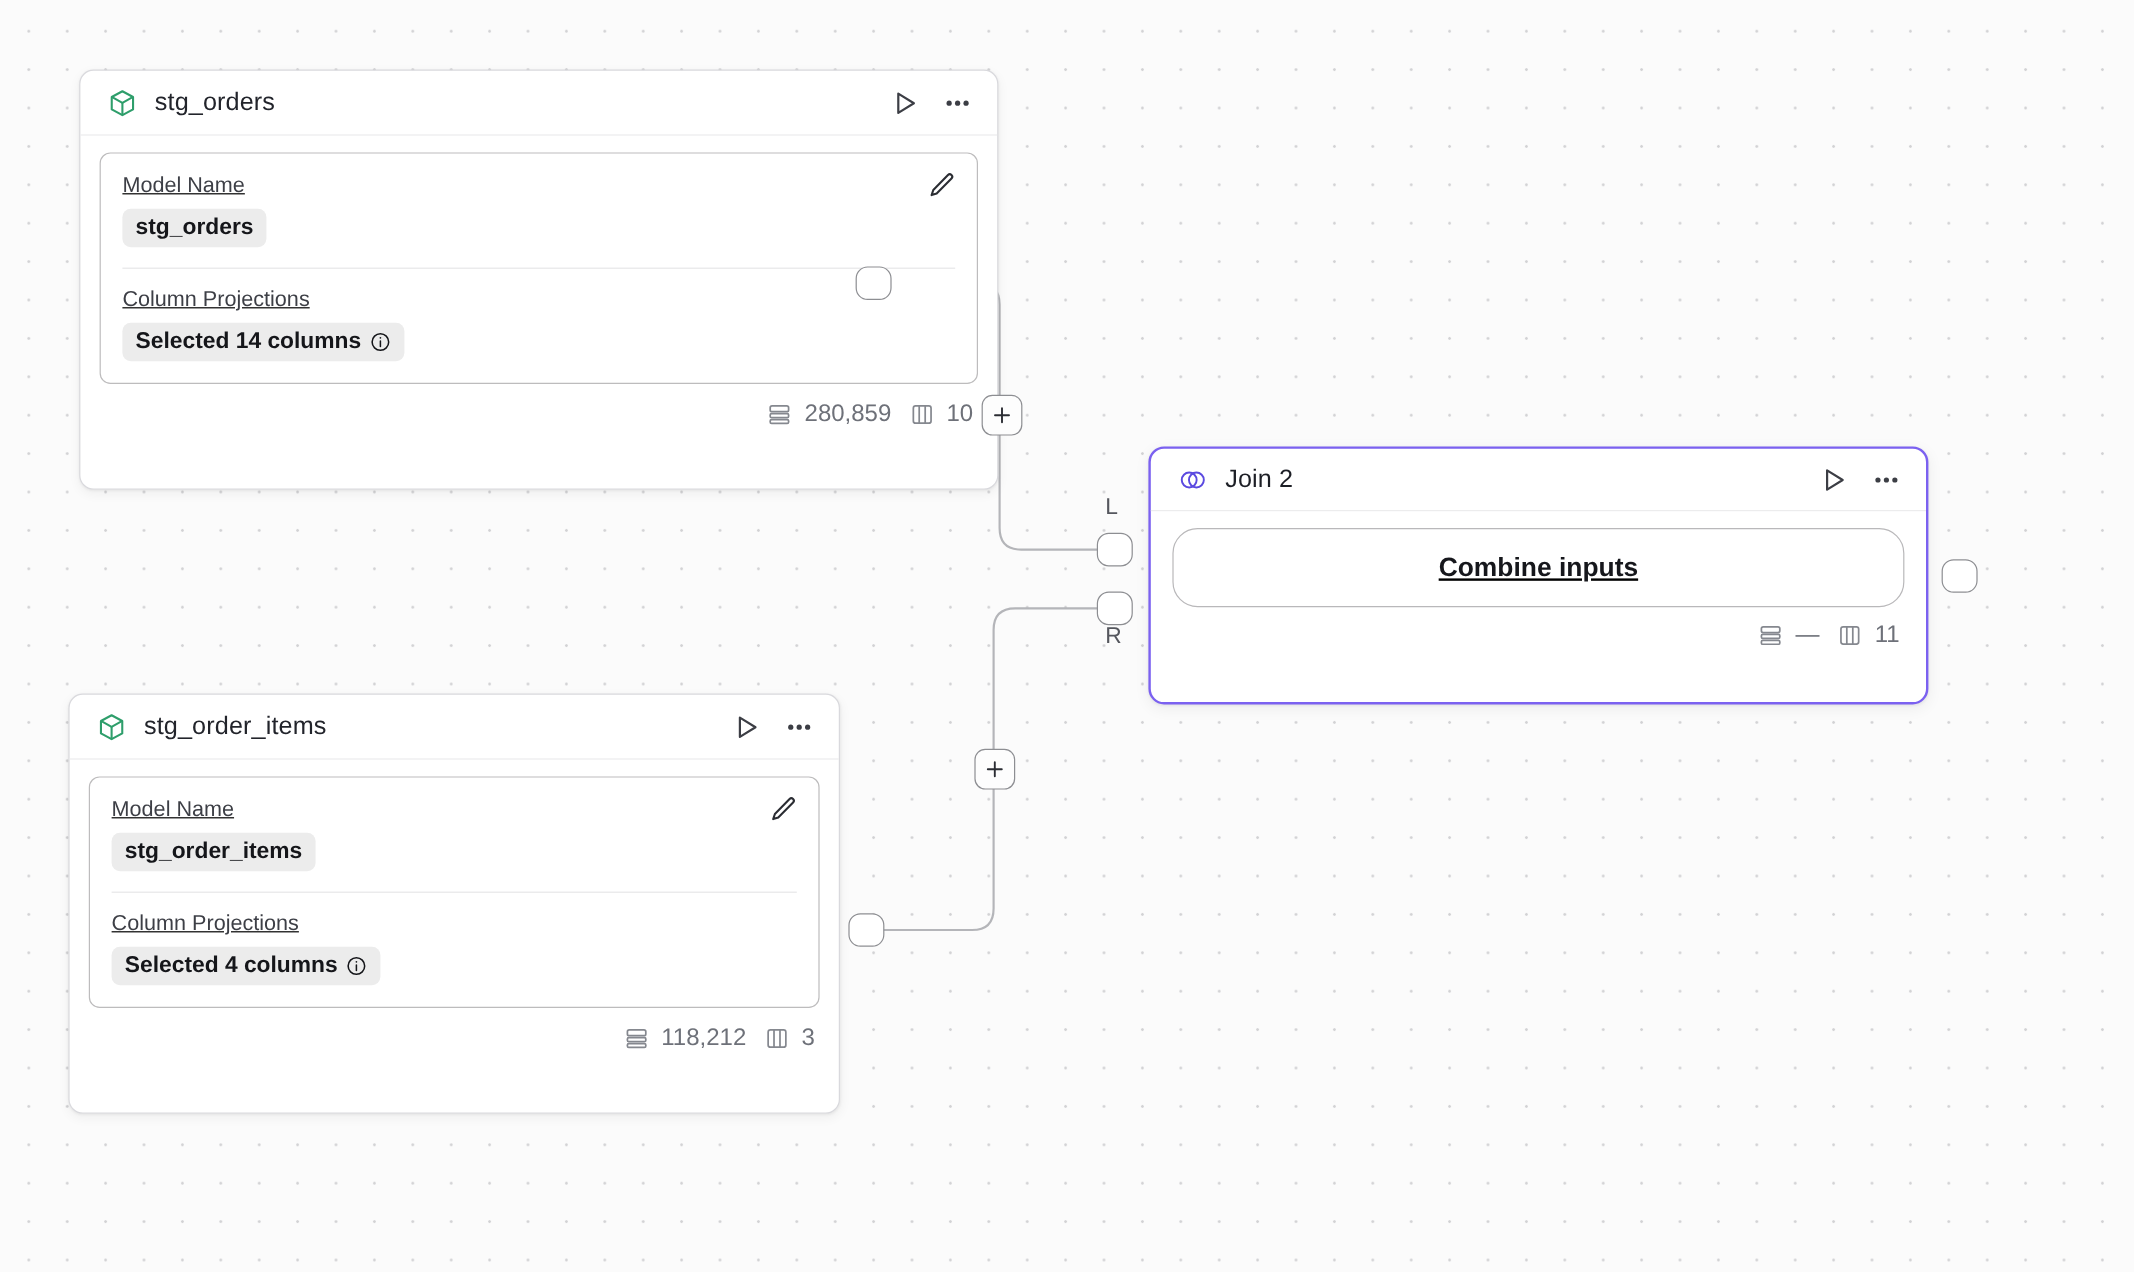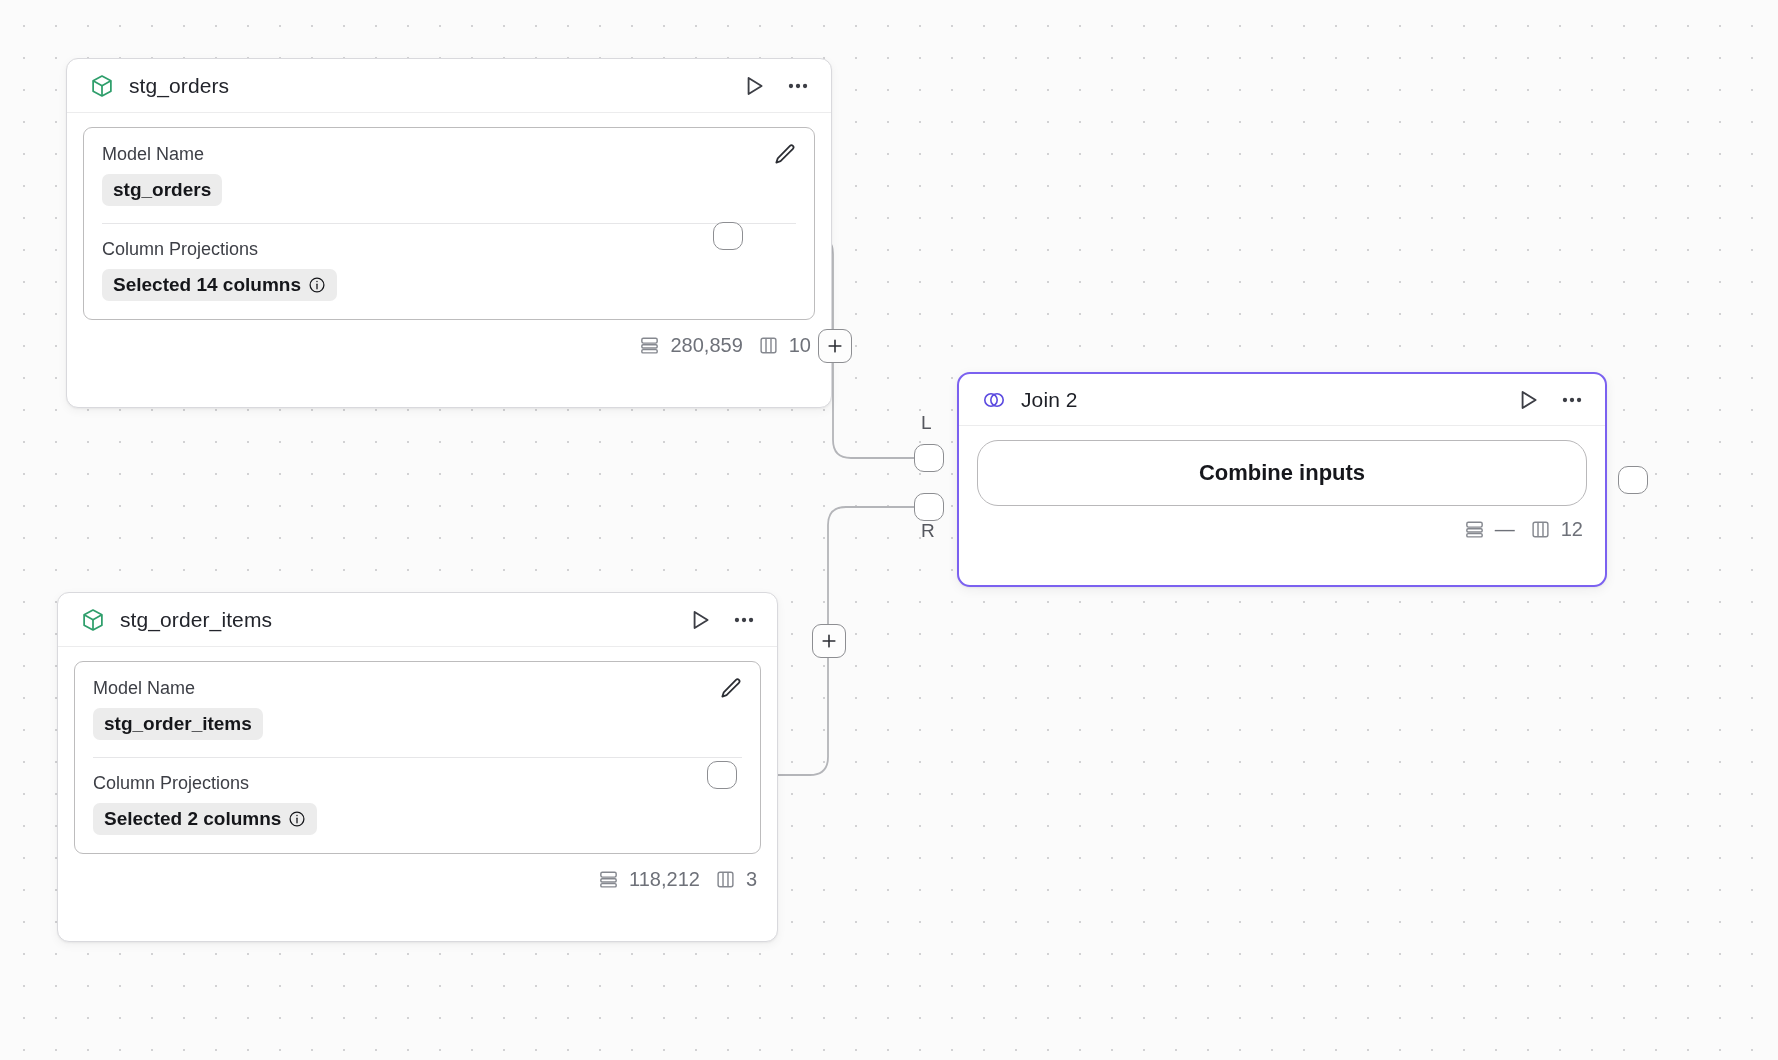--- a/index.html
+++ b/index.html
@@ -40,21 +40,21 @@
     font-size: 21px;
     color: #22242b;
     letter-spacing: .1px;
     flex: 1;
     white-space: nowrap;
   }
   .hdr-actions { display: flex; align-items: center; gap: 18px; }
   .ico { display: inline-flex; align-items: center; justify-content: center; }
   .ico svg { display: block; }
 
-  .node-body { padding: 14px 16px 0 16px; }
+  .node-body { padding: 14px 16px 0 16px; text-decoration: underline; }
   .panel {
     border: 1px solid #bdbcbd;
     border-radius: 9px;
     padding: 16px 18px 18px 18px;
     position: relative;
     background: #fff;
   }
   .field-label {
     font-size: 18px;
     color: #3d3f46;
@@ -215,21 +215,21 @@
           <svg width="23" height="23" viewBox="0 0 24 24" fill="none" stroke="#85888f" stroke-width="1.5" stroke-linejoin="round">
             <rect x="4.3" y="4.5" width="15.4" height="15" rx="2"></rect>
               <path d="M9.4 4.5v15M14.6 4.5v15"></path>
           </svg>
         </span>
         <span class="stat-val">10</span>
       </span>
     </div>
   </div>
 
-  <div class="node" style="left:57px; top:592px; width:721px; height:350px;">
+  <div class="node" style="left:57px; top:578px; width:643px; height:350px;">
     <div class="node-header">
       <span class="ico">
         <svg width="26" height="26" viewBox="0 0 24 24" fill="none" stroke="#2e9e6b" stroke-width="1.6" stroke-linejoin="round">
           <path d="M12 2.8 20.2 7.2v9.6L12 21.2 3.8 16.8V7.2z"></path>
           <path d="M3.8 7.2 12 11.7l8.2-4.5"></path>
             <path d="M12 11.7v9.5"></path>
         </svg>
       </span>
       <span class="node-title">stg_order_items</span>
       <span class="hdr-actions">
@@ -255,21 +255,21 @@
             <path d="M16.6 3.6a1.9 1.9 0 0 1 2.7 2.7L7.9 17.7 4 19l1.3-3.9z"></path>
           </svg>
         </span>
         <div class="field-label">Model Name</div>
         <span class="chip">
           <span>stg_order_items</span>
         </span>
         <div class="divider"></div>
         <div class="field-label">Column Projections</div>
         <span class="chip">
-          <span>Selected 2 columns</span>
+          <span>Selected 4 columns</span>
           <span class="ico">
             <svg width="18" height="18" viewBox="0 0 24 24" fill="none" stroke="#15161a" stroke-width="1.7">
               <circle cx="12" cy="12" r="9.2"></circle>
                 <path d="M12 11v6" stroke-linecap="round"></path>
                 <circle cx="12" cy="7.4" r=".95" fill="#15161a" stroke="none"></circle>
             </svg>
           </span>
         </span>
       </div>
     </div>
@@ -337,21 +337,21 @@
         </span>
         <span class="stat-val">—</span>
       </span>
       <span class="stat">
         <span class="ico">
           <svg width="23" height="23" viewBox="0 0 24 24" fill="none" stroke="#85888f" stroke-width="1.5" stroke-linejoin="round">
             <rect x="4.3" y="4.5" width="15.4" height="15" rx="2"></rect>
               <path d="M9.4 4.5v15M14.6 4.5v15"></path>
           </svg>
         </span>
-        <span class="stat-val">12</span>
+        <span class="stat-val">11</span>
       </span>
     </div>
   </div>
 
   <div class="port" style="left:713px; top:222px;"></div>
   <div class="port" style="left:707px; top:761px;"></div>
 
   <div class="port" style="left:914px; top:444px;"></div>
   <div class="port-label" style="left:921px; top:412px;">L</div>
 

